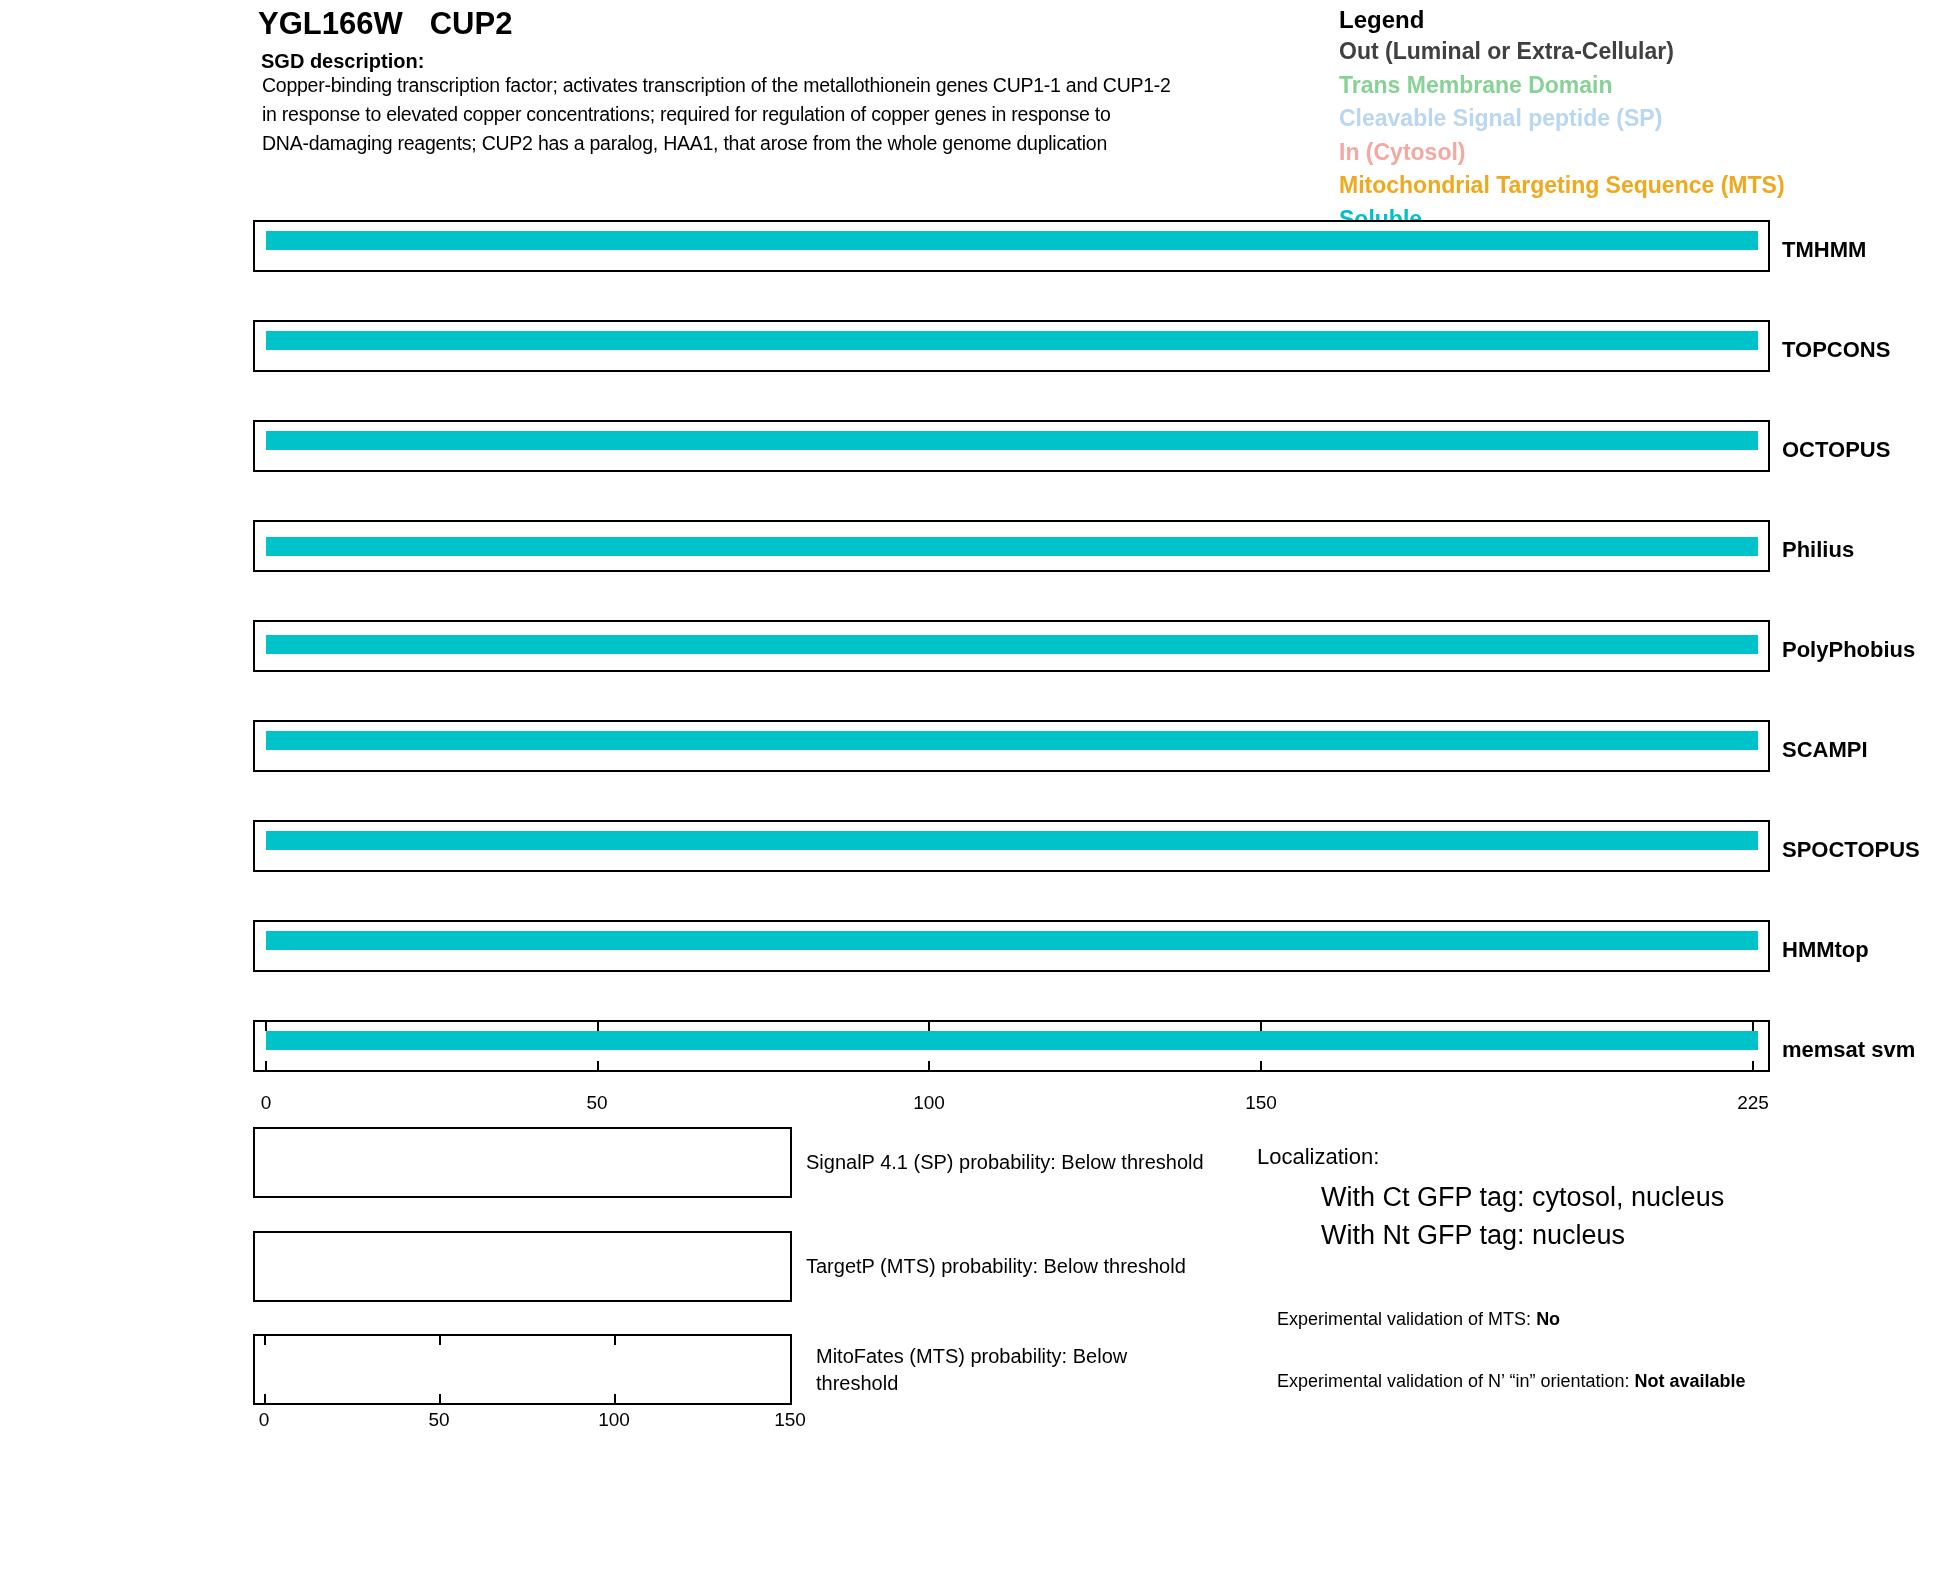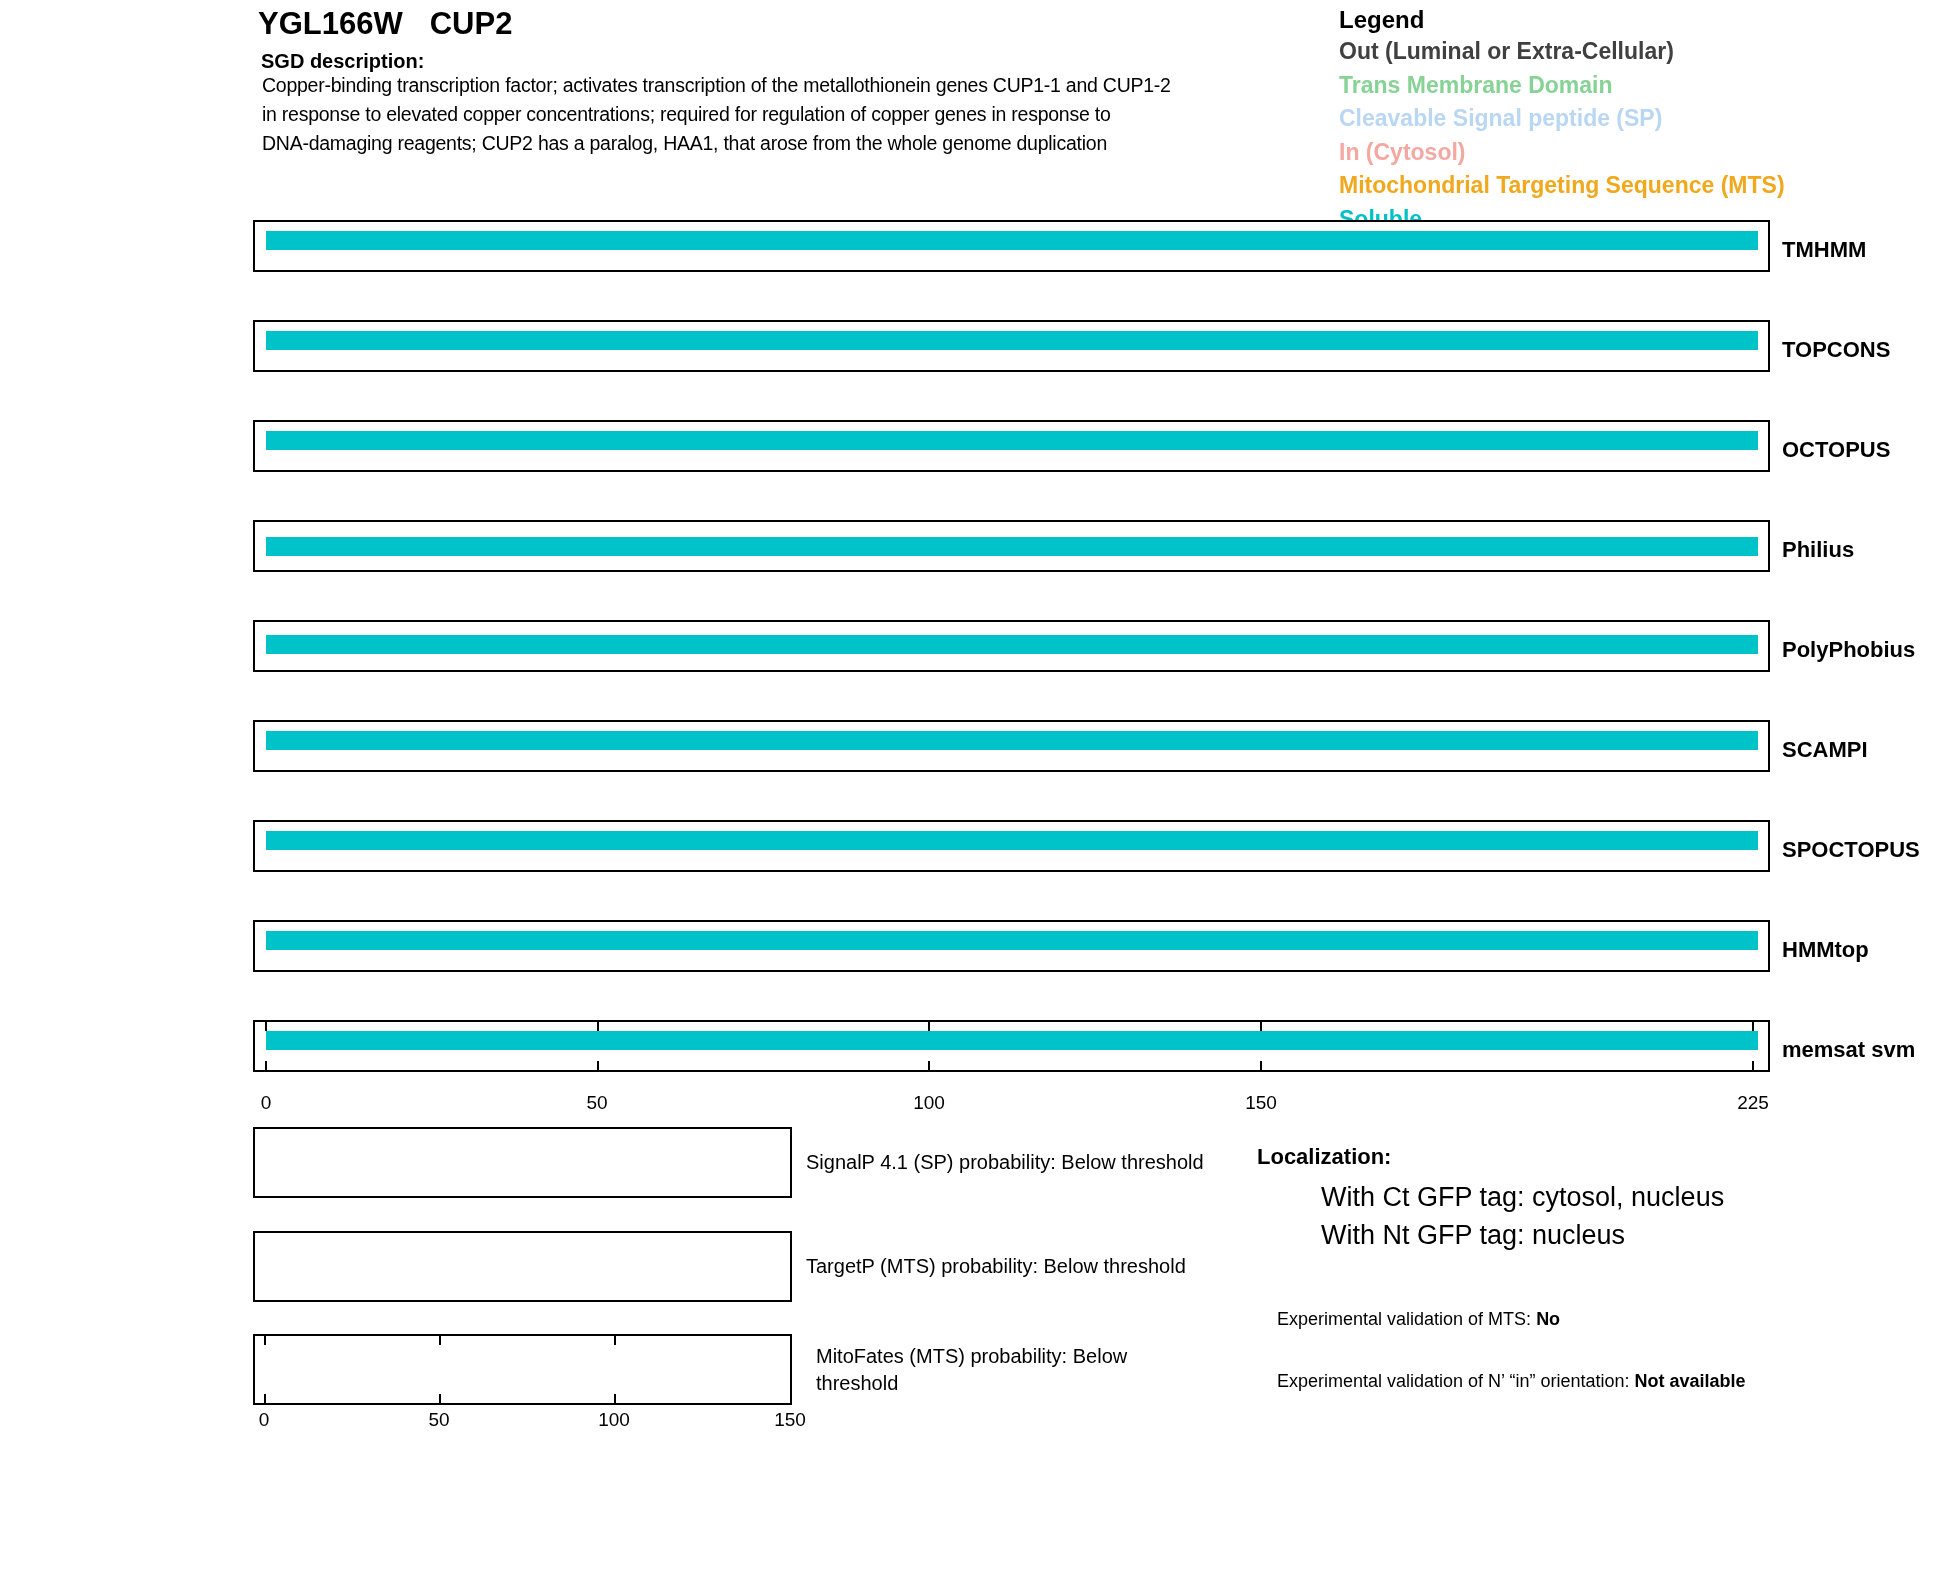--- a/index.html
+++ b/index.html
@@ -57,21 +57,21 @@
   .mx0{left:9px;} .mx1{left:184px;} .mx2{left:359px;}
   .panel-label{position:absolute;left:806px;font-size:20px;line-height:27px;}
   .pl1{top:1149px;} .pl2{top:1253px;} .pl3{top:1343px;width:350px;margin-left:10px;}
 
   
   .bottom-axis{position:absolute;left:253px;top:1409px;width:539px;height:24px;font-size:19px;}
   .bottom-axis span{position:absolute;transform:translateX(-50%);}
   .bx0{left:11px;} .bx1{left:186px;} .bx2{left:361px;} .bx3{left:537px;}
 
   
-  .loc-heading{position:absolute;left:1257px;top:1144px;font-size:22px;font-weight:bold;}
+  .loc-heading{position:absolute;left:1257px;top:1144px;font-size:22px;font-weight:normal;}
   .loc-line{position:absolute;left:1321px;font-size:27px;white-space:nowrap;}
   .ll1{top:1182px;} .ll2{top:1220px;}
   .val-line{position:absolute;left:1261px;font-size:18px;line-height:32px;margin-left:16px;}
   .vl1{top:1303px;white-space:nowrap;}
   .vl2{top:1365px;width:545px;}
   .val-line strong{font-weight:bold;}
 </style>
 </head>
 <body>
 

